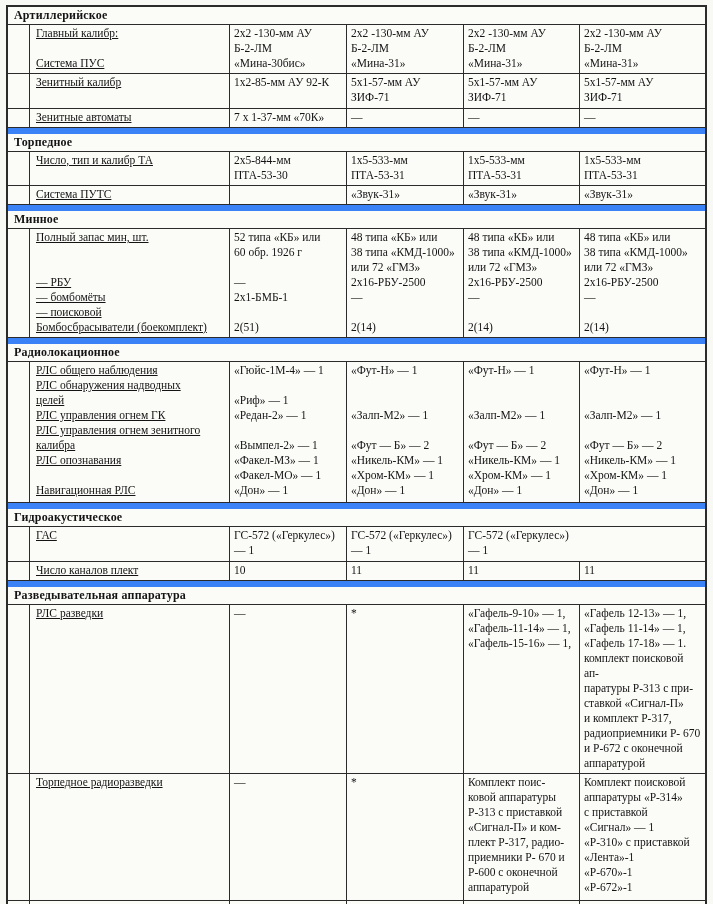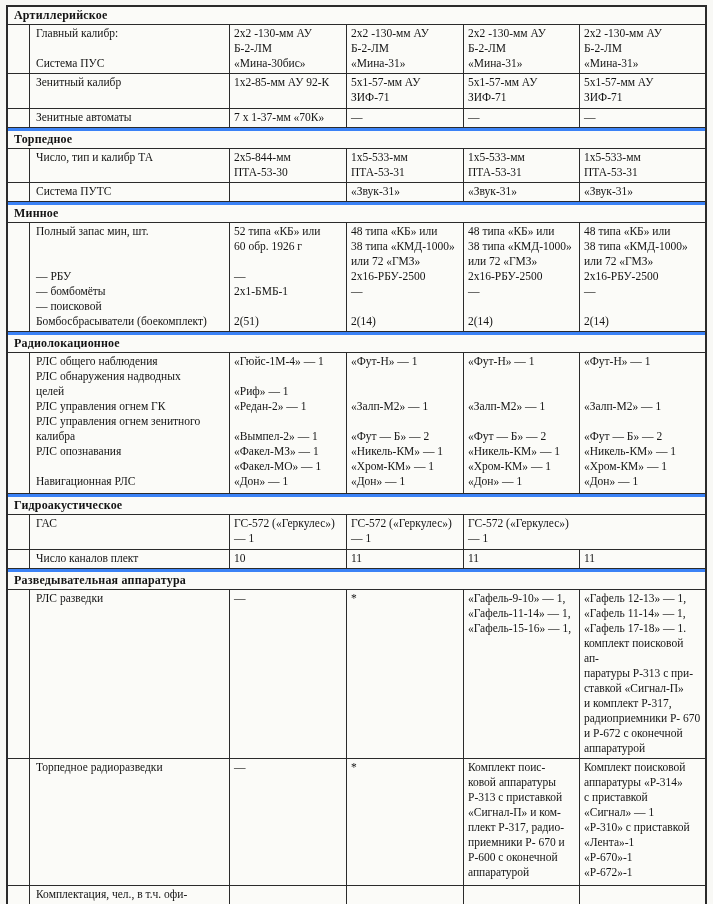--- a/index.html
+++ b/index.html
@@ -20,21 +20,21 @@
     height: 904px;
     padding: 5px 5px 0 6px;
   }
   .tbl {
     box-sizing: border-box;
     width: 701px;
     border: 2px solid #2b2b2b;
     background: #fbfbf8;
   }
   .sec-header {
-    border-top: 3px solid #3b82f6;
+    border-top: 6px solid #3b82f6;
     border-bottom: 1px solid #2b2b2b;
     font-weight: bold;
     font-size: 12px;
     line-height: 15px;
     padding: 1px 4px 1px 6px;
     letter-spacing: 0.2px;
   }
   .sec-header:first-child {
     border-top: none;
   }
@@ -52,20 +52,21 @@
     font-size: 11.5px;
     line-height: 15px;
     white-space: pre-line;
     overflow: hidden;
   }
   .cell:last-child {
     border-right: none;
   }
   .cell.label {
     padding-left: 6px;
+    text-decoration: underline;
   }
 </style>
 </head>
 <body>
 
 <div class="page">
   <div class="tbl">
 
     <div class="sec-header">Артиллерийское</div>
 

